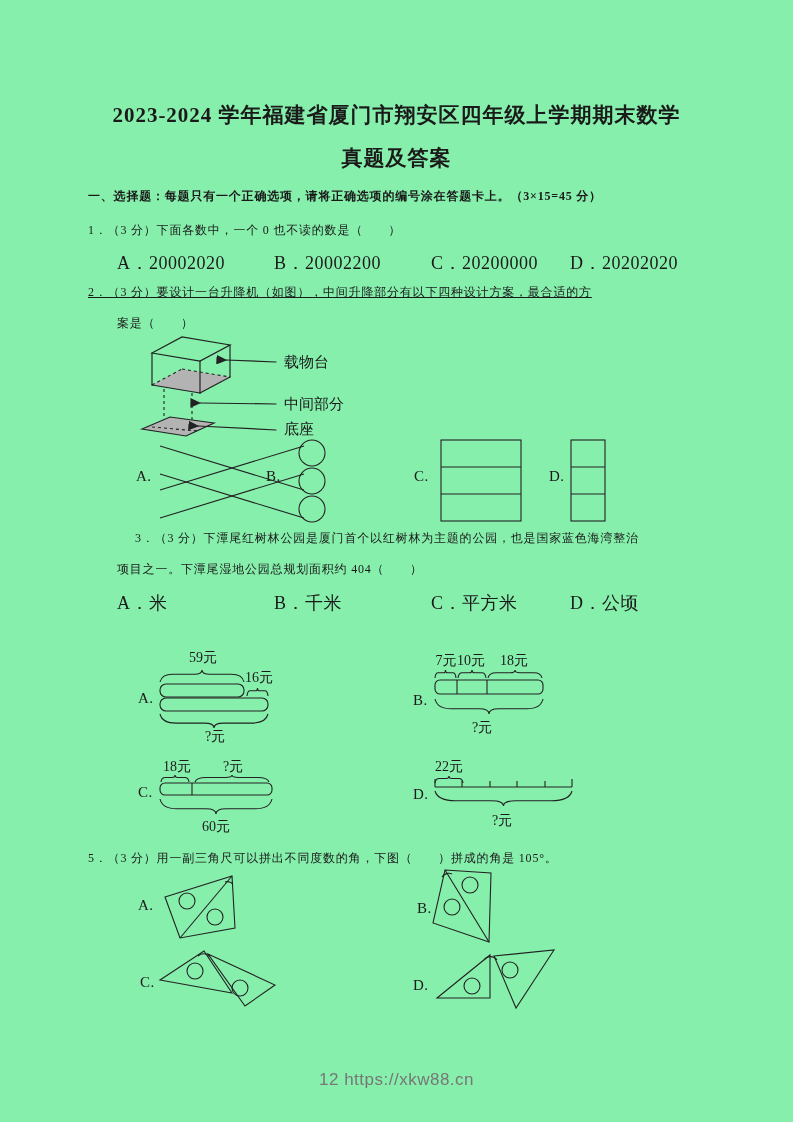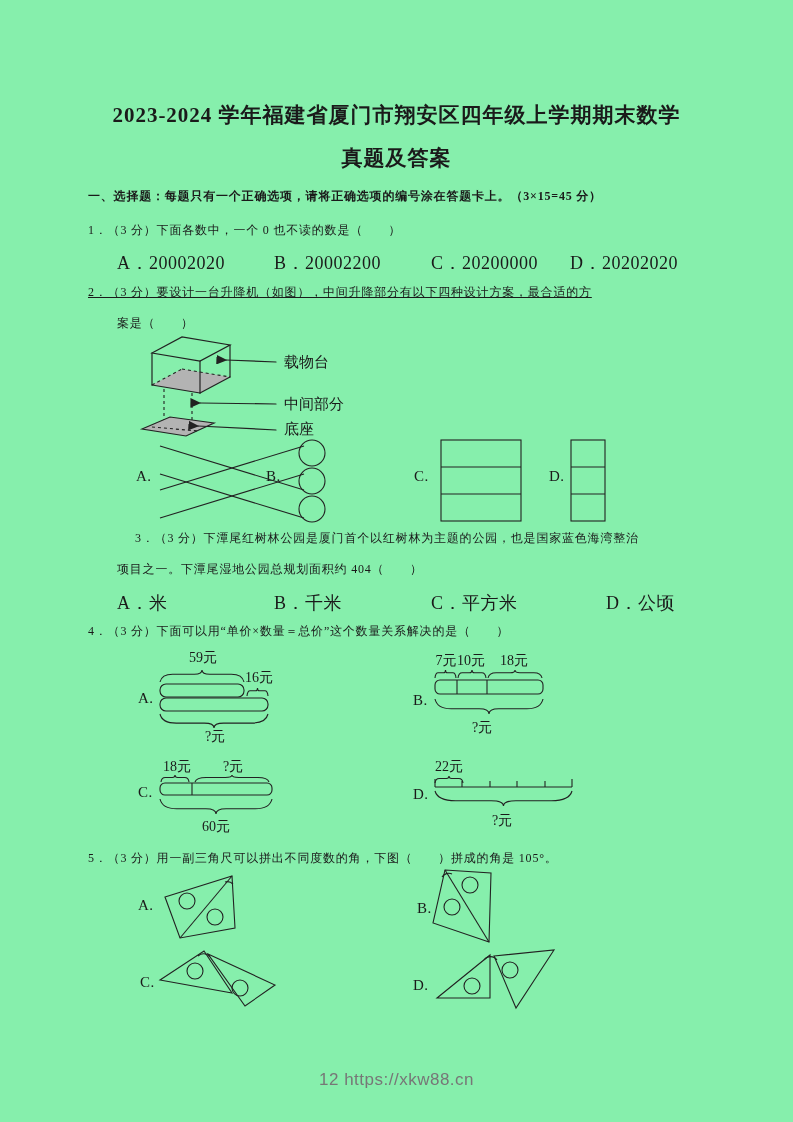--- a/index.html
+++ b/index.html
@@ -110,24 +110,23 @@
     <line class="lnthin" x1="1" y1="28" x2="35" y2="28"></line>
     <line class="lnthin" x1="1" y1="55" x2="35" y2="55"></line>
   </svg>
 
   <div class="abs qtext" style="top:529px;left:88px;margin-left:47px;">3．（3 分）下潭尾红树林公园是厦门首个以红树林为主题的公园，也是国家蓝色海湾整治</div>
   <div class="abs qtext" style="top:560px;left:117px;">项目之一。下潭尾湿地公园总规划面积约 404（　　）</div>
   <div class="abs optrow" style="top:591px;">
     <span class="opt" style="left:117px;"><span>A．</span><span>米</span></span>
     <span class="opt" style="left:274px;"><span>B．</span><span>千米</span></span>
     <span class="opt" style="left:431px;"><span>C．</span><span>平方米</span></span>
-    <span class="opt" style="left:570px;margin-left:36px;"><span>D．</span><span>公顷</span></span>
+    <span class="opt" style="left:570px;"><span>D．</span><span>公顷</span></span>
   </div>
 
-  <div class="abs qtext" style="top:622px;left:88px;">4．（3 分）下面可以用“单价×数量＝总价”这个数量关系解决的是（　　）</div>
 
   <div class="abs figlabel" style="top:690px;left:138px;">A.</div>
   <svg class="abs" style="left:155px;top:648px;" width="125" height="95" viewBox="0 0 125 95">
     <text x="48" y="14" text-anchor="middle">59元</text>
     <svg x="5" y="22" width="84" height="12" viewBox="0 0 100 20" preserveAspectRatio="none">
         <path class="br" d="M0,20 Q2,7 15,7 L41,7 Q50,7 50,0 Q50,7 59,7 L85,7 Q98,7 100,20"></path>
       </svg>
     <rect class="lnthin" x="5" y="36" width="84" height="13" rx="6"></rect>
     <text x="104" y="34" text-anchor="middle">16元</text>
     <svg x="92" y="40" width="21" height="8" viewBox="0 0 100 20" preserveAspectRatio="none">

